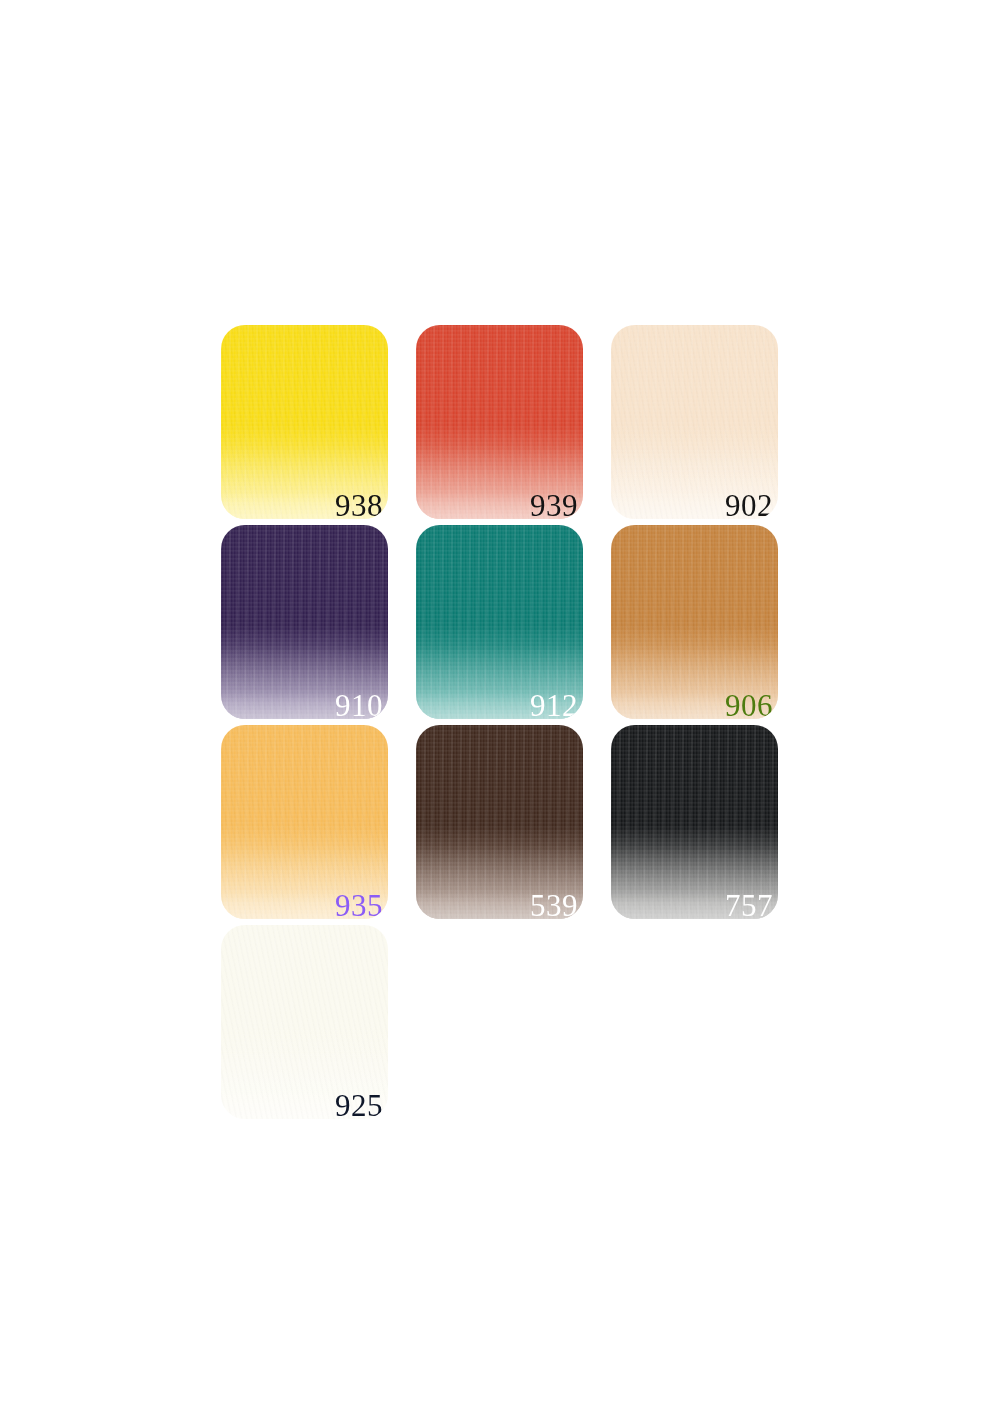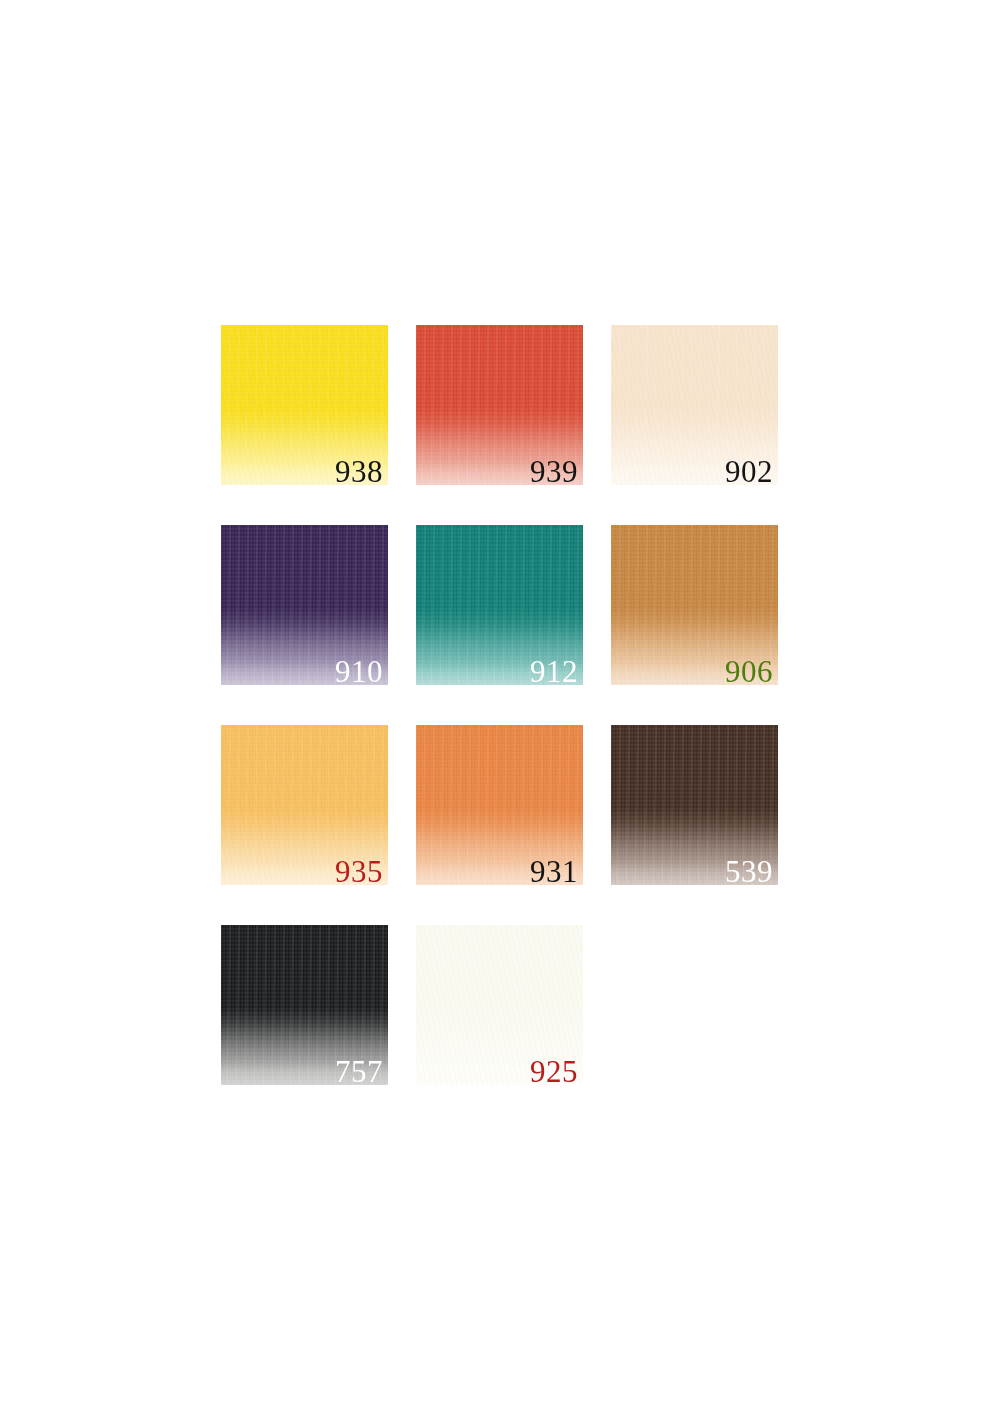--- a/index.html
+++ b/index.html
@@ -25,23 +25,24 @@
     display: grid;
     grid-template-columns: 167px 167px 167px;
     grid-template-rows: 160px 160px 160px 160px;
     column-gap: 28px;
     row-gap: 40px;
   }
 
   .swatch {
     position: relative;
     width: 167px;
-    height: 160px;
+    height: 194px;
     overflow: hidden;
     box-sizing: border-box;
+    border-radius: 24px;
   }
 
   
   .swatch-fill {
     position: absolute;
     inset: 0;
   }
 
   
   .swatch-fade {
@@ -146,43 +147,36 @@
       <div class="swatch-fade" style="background: linear-gradient(rgba(255, 255, 255, 0) 0%, rgba(255, 255, 255, 0) 62%, rgba(255, 255, 255, 0.22) 86%, rgba(255, 255, 255, 0.55) 100%);"></div>
       <div class="swatch-strokes"></div>
       <div class="swatch-tooth"></div>
       <div class="swatch-label dark" style="color: #4d7c0f;">906</div>
     </div>
     <div class="swatch">
       <div class="swatch-fill" style="background: linear-gradient(rgb(247, 188, 90) 0%, rgb(247, 188, 90) 52%, rgb(251, 220, 164) 92%, rgb(251, 220, 164) 100%);"></div>
       <div class="swatch-fade" style="background: linear-gradient(rgba(255, 255, 255, 0) 0%, rgba(255, 255, 255, 0) 62%, rgba(255, 255, 255, 0.22) 86%, rgba(255, 255, 255, 0.55) 100%);"></div>
       <div class="swatch-strokes"></div>
       <div class="swatch-tooth"></div>
-      <div class="swatch-label dark" style="color: #b91c1c;">935</div>
-    </div>
-    <div class="swatch">
-      <div class="swatch-fill" style="background: linear-gradient(rgb(232, 129, 62) 0%, rgb(232, 129, 62) 52%, rgb(243, 184, 137) 92%, rgb(243, 184, 137) 100%);"></div>
-      <div class="swatch-fade" style="background: linear-gradient(rgba(255, 255, 255, 0) 0%, rgba(255, 255, 255, 0) 62%, rgba(255, 255, 255, 0.22) 86%, rgba(255, 255, 255, 0.55) 100%);"></div>
-      <div class="swatch-strokes"></div>
-      <div class="swatch-tooth"></div>
-      <div class="swatch-label dark" style="color: rgb(20, 20, 20);">931</div>
+      <div class="swatch-label dark" style="color: #8b5cf6;">935</div>
     </div>
     <div class="swatch">
       <div class="swatch-fill" style="background: linear-gradient(rgb(64, 41, 30) 0%, rgb(64, 41, 30) 52%, rgb(156, 131, 118) 92%, rgb(156, 131, 118) 100%);"></div>
       <div class="swatch-fade" style="background: linear-gradient(rgba(255, 255, 255, 0) 0%, rgba(255, 255, 255, 0) 62%, rgba(255, 255, 255, 0.22) 86%, rgba(255, 255, 255, 0.55) 100%);"></div>
       <div class="swatch-strokes"></div>
       <div class="swatch-tooth"></div>
       <div class="swatch-label light" style="color: rgb(255, 255, 255);">539</div>
     </div>
     <div class="swatch">
       <div class="swatch-fill" style="background: linear-gradient(rgb(22, 24, 26) 0%, rgb(22, 24, 26) 52%, rgb(154, 154, 152) 92%, rgb(154, 154, 152) 100%);"></div>
       <div class="swatch-fade" style="background: linear-gradient(rgba(255, 255, 255, 0) 0%, rgba(255, 255, 255, 0) 62%, rgba(255, 255, 255, 0.22) 86%, rgba(255, 255, 255, 0.55) 100%);"></div>
       <div class="swatch-strokes"></div>
       <div class="swatch-tooth"></div>
       <div class="swatch-label light" style="color: rgb(255, 255, 255);">757</div>
     </div>
     <div class="swatch">
       <div class="swatch-fill" style="background: linear-gradient(rgb(251, 250, 240) 0%, rgb(251, 250, 240) 52%, rgb(253, 252, 245) 92%, rgb(253, 252, 245) 100%);"></div>
       <div class="swatch-fade" style="background: linear-gradient(rgba(255, 255, 255, 0) 0%, rgba(255, 255, 255, 0) 62%, rgba(255, 255, 255, 0.22) 86%, rgba(255, 255, 255, 0.55) 100%);"></div>
       <div class="swatch-strokes"></div>
       <div class="swatch-tooth"></div>
-      <div class="swatch-label dark" style="color: #b91c1c; margin-left: 25px;">925</div>
+      <div class="swatch-label dark" style="color: #0f172a; margin-left: 25px;">925</div>
     </div>
   </div>
 
 </body></html>

